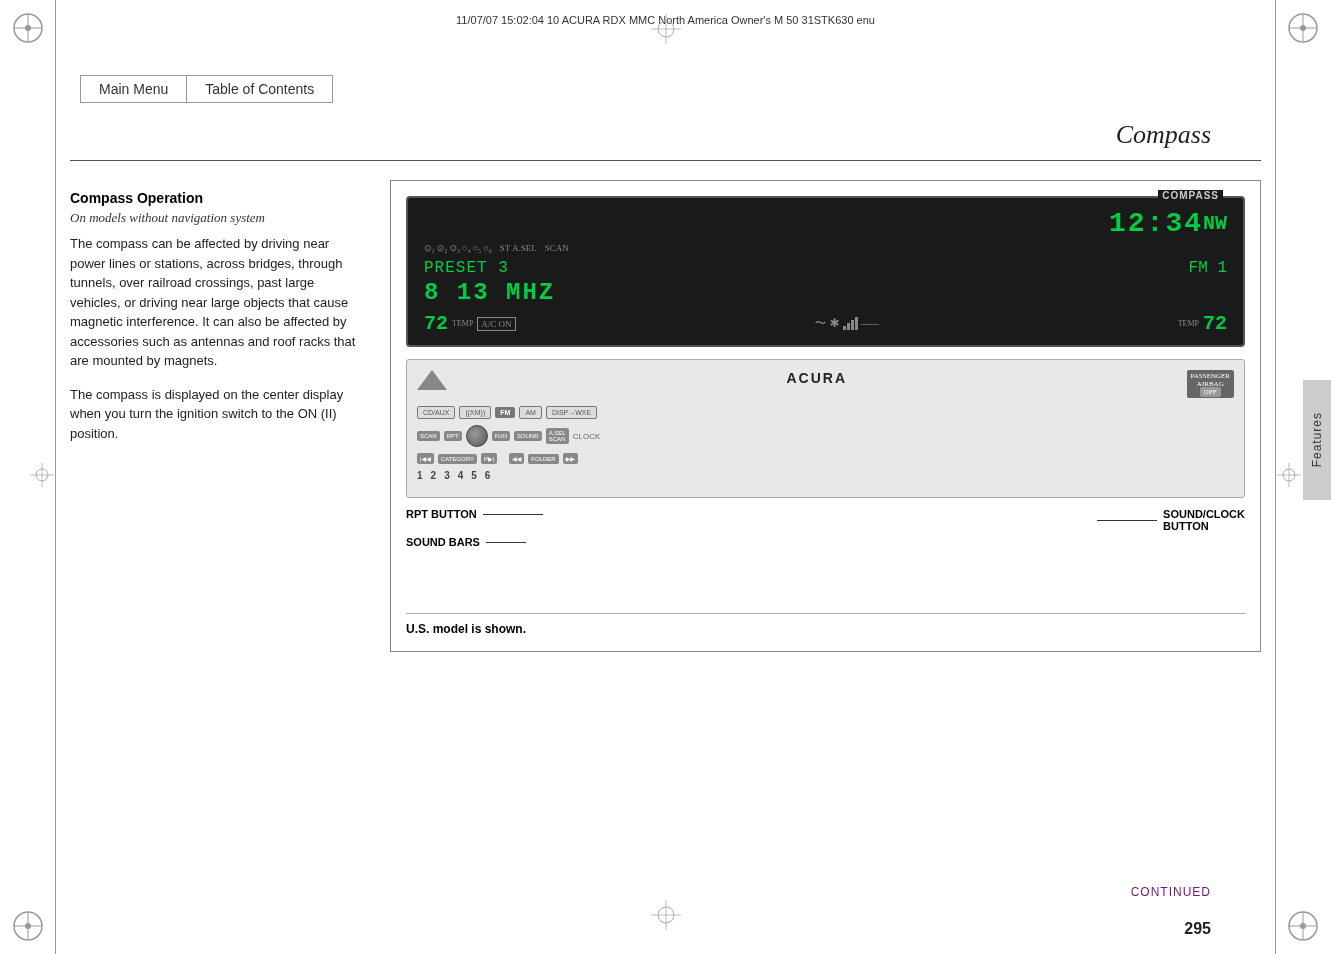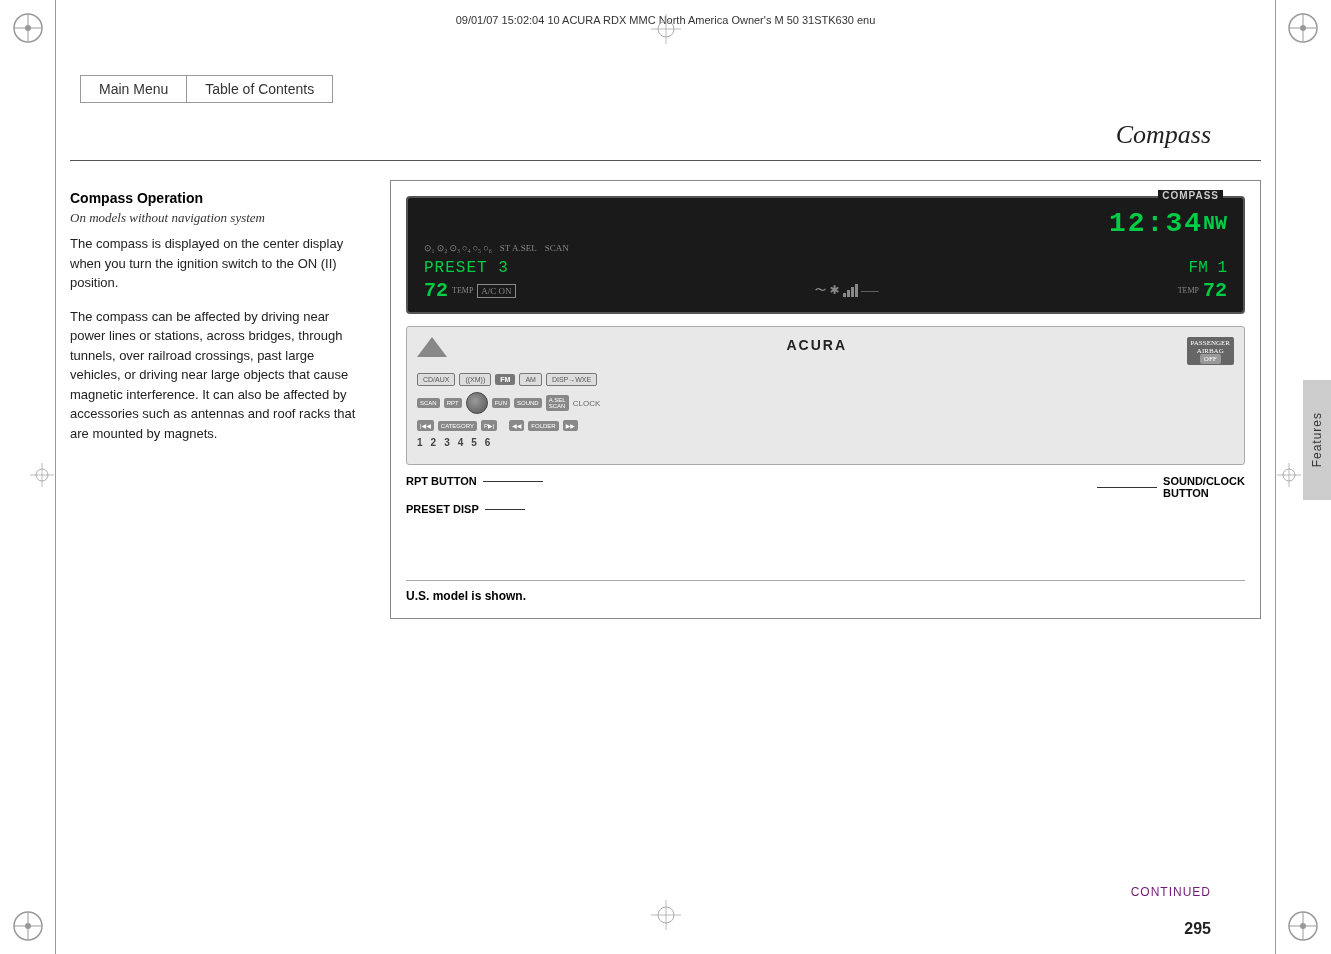--- a/index.html
+++ b/index.html
@@ -523,21 +523,21 @@
     <circle cx="18" cy="18" r="14" fill="none" stroke="#999" stroke-width="1.5"></circle>
     <circle cx="18" cy="18" r="3" fill="#999"></circle>
     <line x1="4" y1="18" x2="31" y2="18" stroke="#999" stroke-width="1"></line>
     <line x1="18" y1="4" x2="18" y2="31" stroke="#999" stroke-width="1"></line>
   </svg>
 </div>
 
 <div class="side-rule-left"></div>
 <div class="side-rule-right"></div>
 
-<div class="top-meta">09/01/07  15:02:04     10 ACURA RDX MMC North America Owner's M 50 31STK630 enu</div>
+<div class="top-meta">11/07/07  15:02:04     10 ACURA RDX MMC North America Owner's M 50 31STK630 enu</div>
 
 <div style="position:absolute; top:14px; left:50%; transform:translateX(-50%);">
   <svg width="30" height="30" viewBox="0 0 30 30">
     <circle cx="15" cy="15" r="8" fill="none" stroke="#aaa" stroke-width="1"></circle>
     <line x1="0" y1="15" x2="30" y2="15" stroke="#aaa" stroke-width="0.8"></line>
     <line x1="15" y1="0" x2="15" y2="30" stroke="#aaa" stroke-width="0.8"></line>
   </svg>
 </div>
 
 <div style="position:absolute; bottom:20px; left:50%; transform:translateX(-50%);">
@@ -575,22 +575,22 @@
 
 <div class="features-tab">
   <span>Features</span>
 </div>
 
 <div class="main-content">
 
   <div class="text-column">
     <div class="section-title">Compass Operation</div>
     <div class="italic-subtitle">On models without navigation system</div>
+    <div class="body-text">The compass can be affected by driving near power lines or stations, across bridges, through tunnels, over railroad crossings, past large vehicles, or driving near large objects that cause magnetic interference. It can also be affected by accessories such as antennas and roof racks that are mounted by magnets.</div>
     <div class="body-text">The compass is displayed on the center display when you turn the ignition switch to the ON (II) position.</div>
-    <div class="body-text">The compass can be affected by driving near power lines or stations, across bridges, through tunnels, over railroad crossings, past large vehicles, or driving near large objects that cause magnetic interference. It can also be affected by accessories such as antennas and roof racks that are mounted by magnets.</div>
   </div>
 
   <div class="image-column">
     <div class="diagram-box">
 
       <div class="compass-display">
         <span class="compass-label-top">COMPASS</span>
 
         <div class="display-row1">
           <span class="display-time">12:34</span>
@@ -608,20 +608,23 @@
           </div>
           <span class="scan-stasel">ST A.SEL</span>
           <span class="scan-stasel">SCAN</span>
         </div>
 
         <div class="display-row3">
           <span class="preset-text">PRESET  3</span>
           <span class="fm-text">FM 1</span>
         </div>
 
+        <div class="display-row4">
+          <span class="freq-text">8 13  MHZ</span>
+        </div>
 
         <div class="display-row5">
           <div class="temp-left">
             <span class="temp-num">72</span>
             <span class="temp-label">TEMP</span>
             <span class="ac-on">A/C ON</span>
           </div>
           <div class="icons-middle">
             <span class="icon-small">〜</span>
             <span class="icon-small">✱</span>
@@ -697,21 +700,21 @@
           <div style="width:60px; height:1px; background:#333;"></div>
         </div>
 
         <div style="position:absolute; right:0; top:0; display:flex; align-items:center; gap:6px;">
           <div style="width:60px; height:1px; background:#333;"></div>
           <span style="font-size:11px; font-weight:bold; font-family:Arial; white-space:pre-line;">SOUND/CLOCK
 BUTTON</span>
         </div>
 
         <div style="position:absolute; left:0; top:28px; display:flex; align-items:center; gap:6px;">
-          <span style="font-size:11px; font-weight:bold; font-family:Arial;">PRESET DISP</span>
+          <span style="font-size:11px; font-weight:bold; font-family:Arial;">SOUND BARS</span>
           <div style="width:40px; height:1px; background:#333;"></div>
         </div>
       </div>
 
       <div class="caption">U.S. model is shown.</div>
     </div>
   </div>
 </div>
 
 <div class="continued-text">CONTINUED</div>

